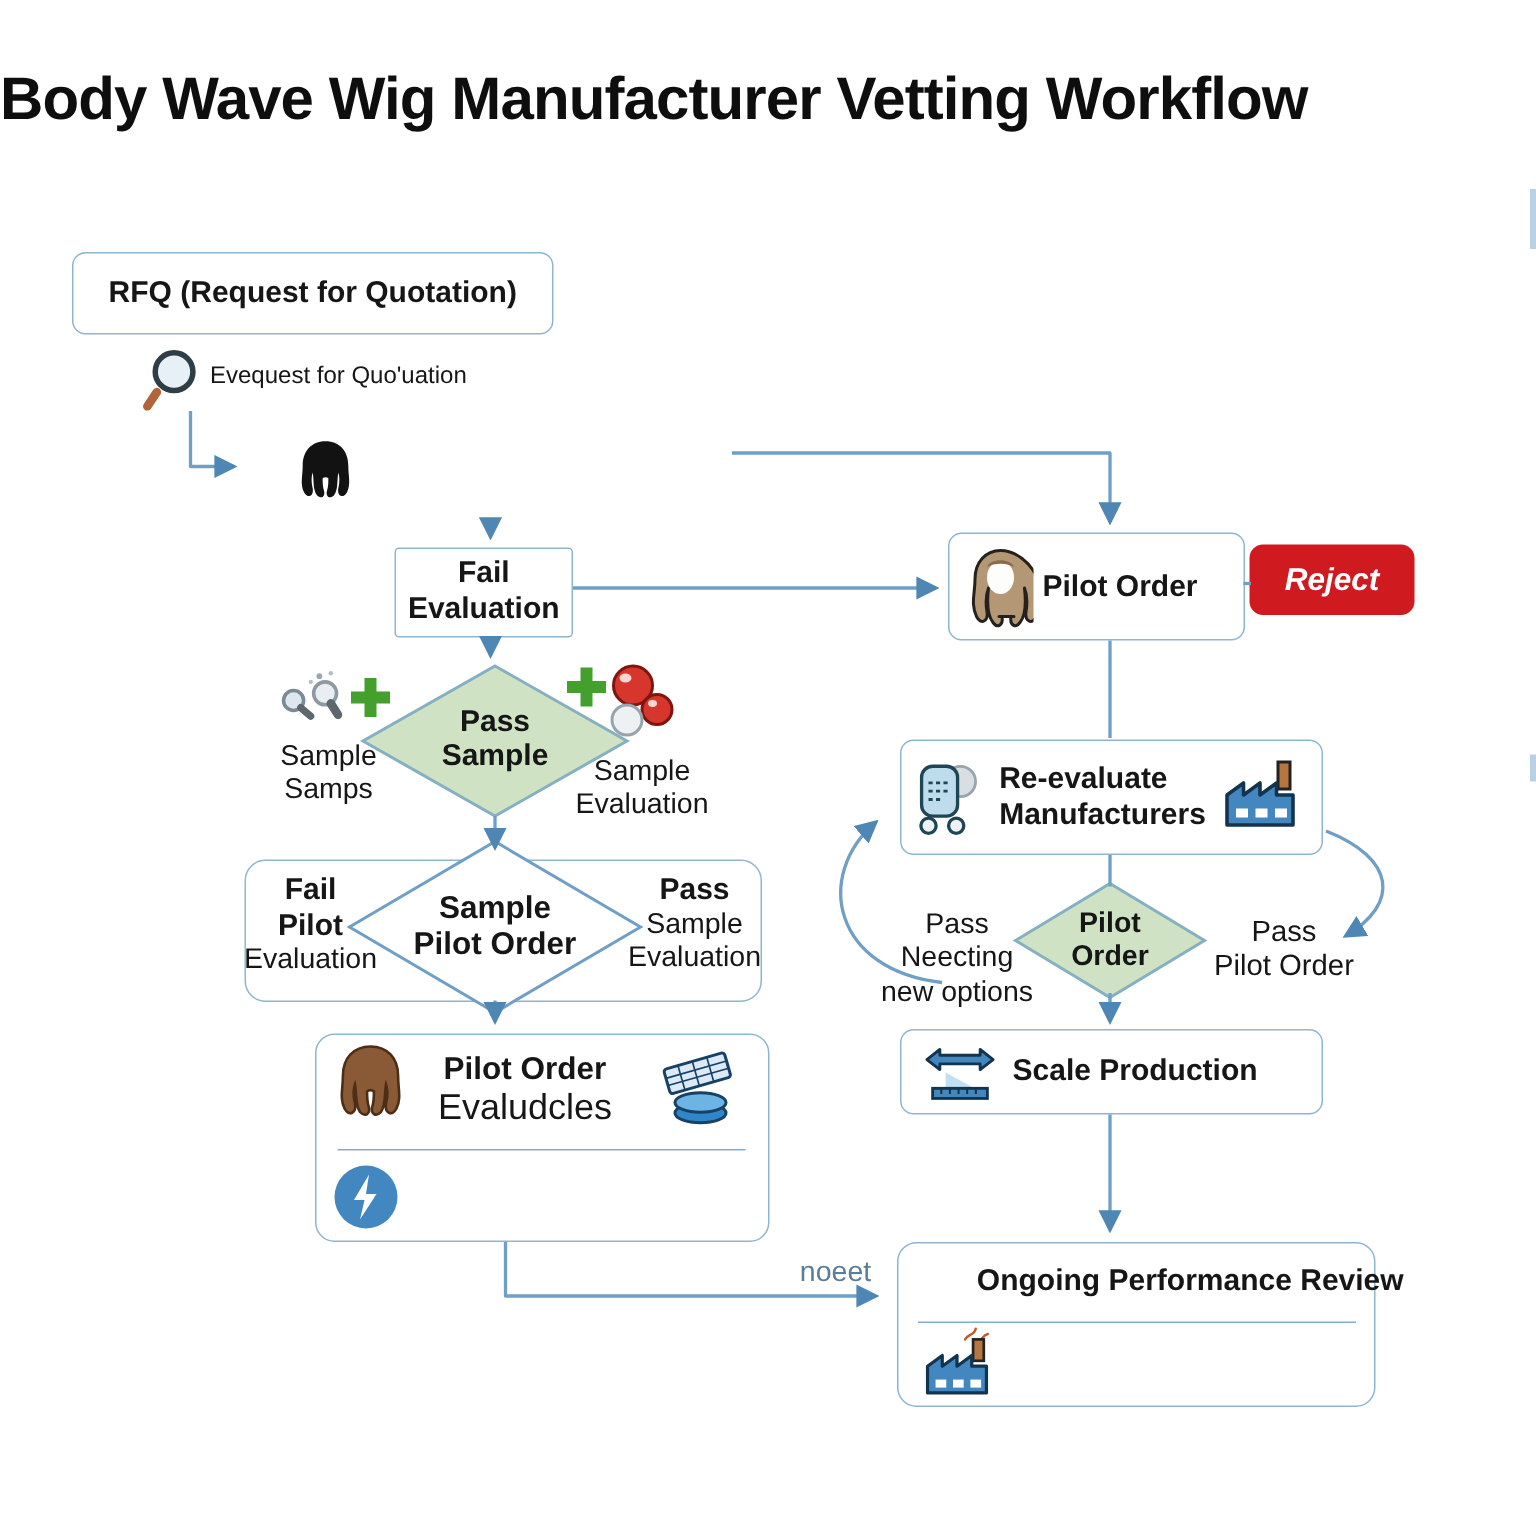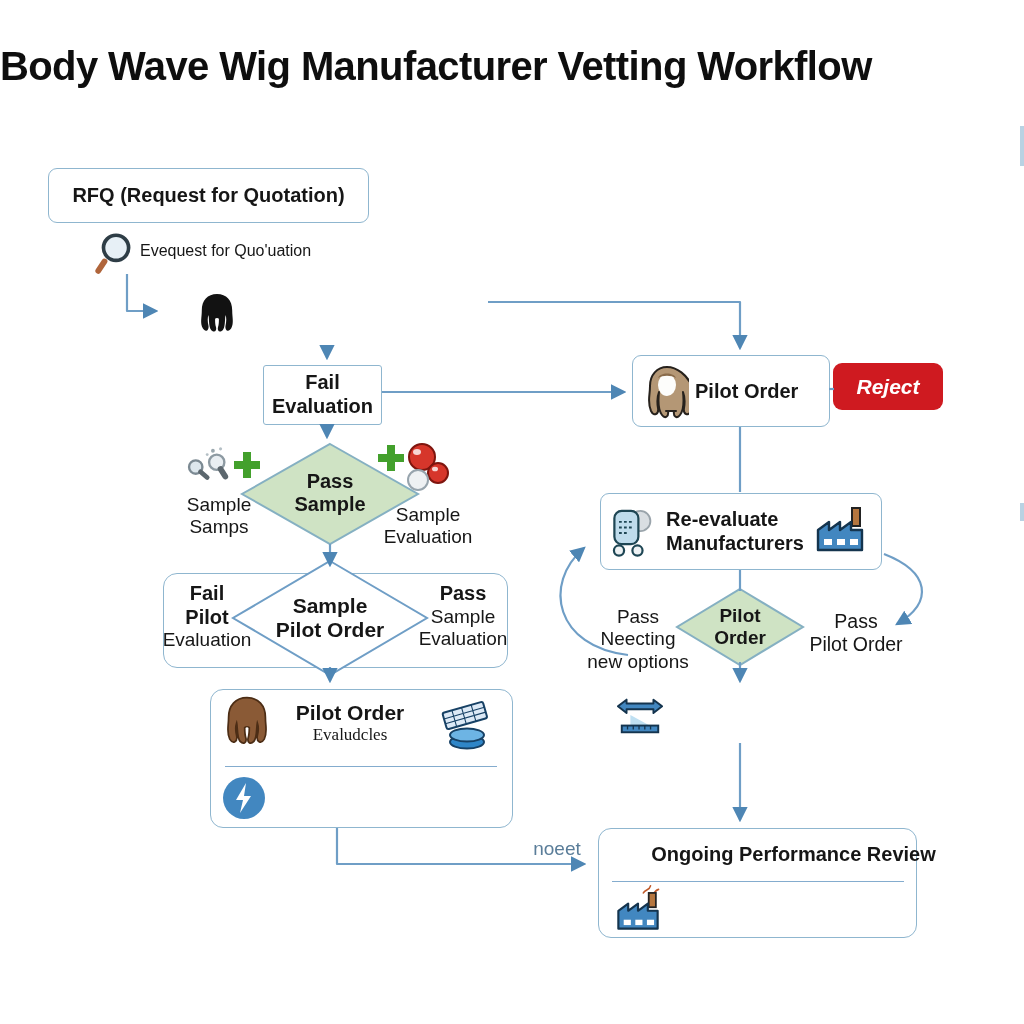--- a/index.html
+++ b/index.html
@@ -65,20 +65,23 @@
     <span>Reject</span>
   </div>
 
   <div class="node" style="left:600px;top:493px;width:282px;height:77px;">
     <span class="col" style="align-items:flex-start;margin-left:-12px;text-align:right;">
       <span>Re-evaluate</span>
       <span>Manufacturers</span>
     </span>
   </div>
 
+  <div class="node" style="left:600px;top:686px;width:282px;height:57px;padding-left:74px;justify-content:flex-start;">
+    <span>Scale Production</span>
+  </div>
 
   <div class="node" style="left:598px;top:828px;width:319px;height:110px;border-radius:13px;"></div>
 
   <svg id="wires" width="1024" height="1024">
     <defs>
       <marker id="arr" viewBox="0 0 10 10" refX="8.5" refY="5" markerWidth="7" markerHeight="7" orient="auto-start-reverse">
         <path d="M0 0 L10 5 L0 10 z"></path>
       </marker>
     </defs>
     <polygon class="gdiamond" points="330,444 418,494 330,544 242,494"></polygon>
@@ -151,21 +154,21 @@
     <div>Pass</div>
     <div>Pilot Order</div>
   </div>
 
   <div class="lbl noeet" style="left:526px;top:838px;width:62px;">
     <div>noeet</div>
   </div>
 
   <div class="dtext" style="left:280px;top:701px;width:140px;">
     <div style="font-size:21px;">Pilot Order</div>
-    <div style="font-weight:400;font-size:17px;font-family:Liberation Serif, serif;">Evaludcles</div>
+    <div style="font-weight:400;font-size:24px;">Evaludcles</div>
   </div>
   <div class="divider" style="left:225px;top:766px;width:272px;"></div>
   <div class="note-text" style="left:276px;top:780px;width:220px;">
   </div>
 
   <div class="dtext" style="left:598px;top:843px;width:319px;padding-left:36px;">
     <div>Ongoing Performance Review</div>
   </div>
   <div class="divider" style="left:612px;top:881px;width:292px;"></div>
 

